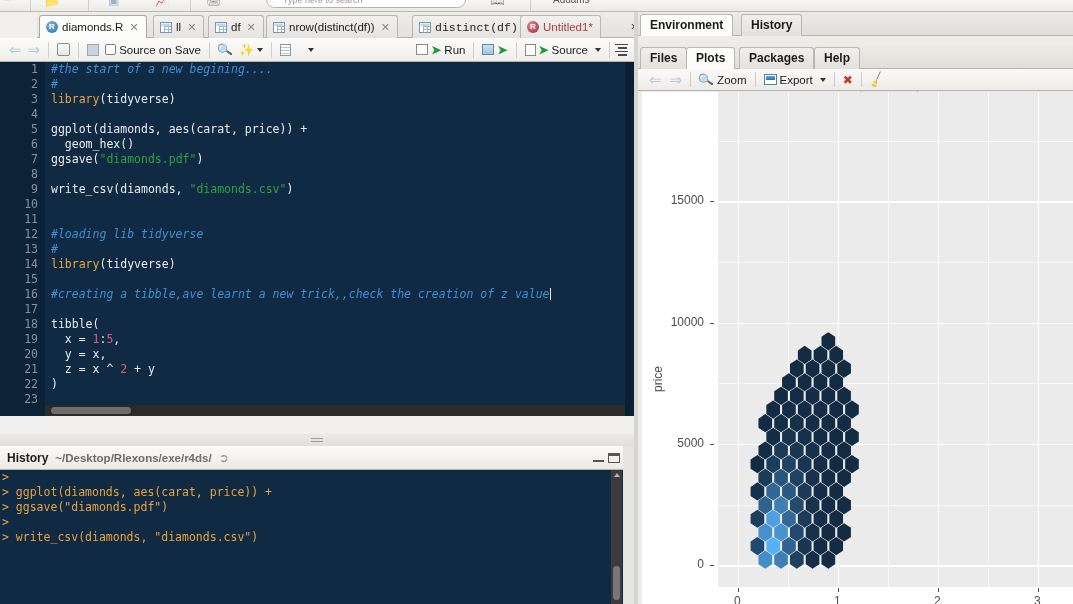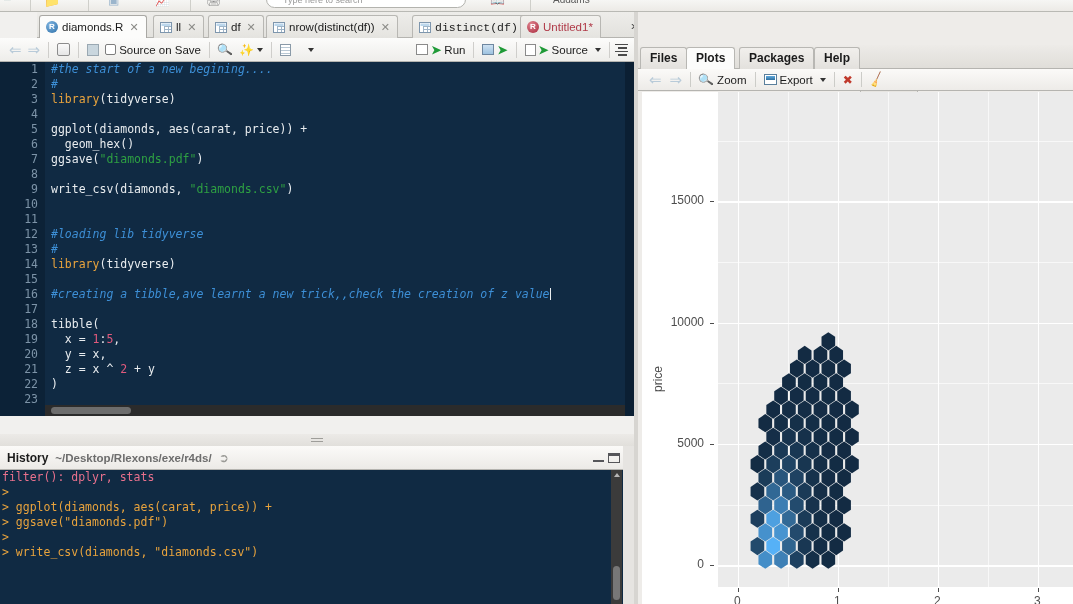--- a/index.html
+++ b/index.html
@@ -424,38 +424,45 @@
       <span class="console-title">History</span>
       <span class="console-path">~/Desktop/Rlexons/exe/r4ds/</span>
       <span class="share-ic">➲</span>
       <span style="flex:1 1 auto;"></span>
       <div class="win-btns" style="position:static;margin-right:14px;">
         <span class="wb-min"></span>
         <span class="wb-max"></span>
       </div>
     </div>
     <div class="console-body">
-        <div class="c-msg">filter(): dplyr, stats</div>
         <div class="c-cmd">&gt;</div>
         <div class="c-cmd">&gt; ggplot(diamonds, aes(carat, price)) +</div>
         <div class="c-cmd">&gt; ggsave("diamonds.pdf")</div>
         <div class="c-cmd">&gt;</div>
         <div class="c-cmd">&gt; write_csv(diamonds, "diamonds.csv")</div>
       </div>
     <div class="con-scroll">
         <u></u>
         <i></i>
       </div>
   </div>
   <div class="pane-gap"></div>
 
   <div class="vdiv"></div>
 
   <div class="right-pane">
 
+    <div class="rtabbar">
+      <div class="rtab active" style="left:2px;">
+        <span>Environment</span>
+      </div>
+      <div class="rtab" style="left:103px;">
+        <span>History</span>
+      </div>
+    </div>
 
     <div class="rtabbar2">
       <div class="rtab" style="left:2px;">
         <span>Files</span>
       </div>
       <div class="rtab active" style="left:48px;">
         <span>Plots</span>
       </div>
       <div class="rtab" style="left:101px;">
         <span>Packages</span>

